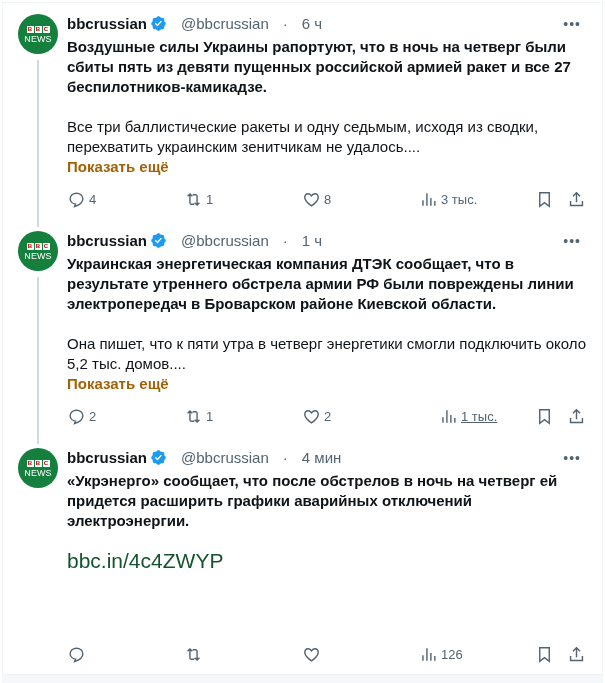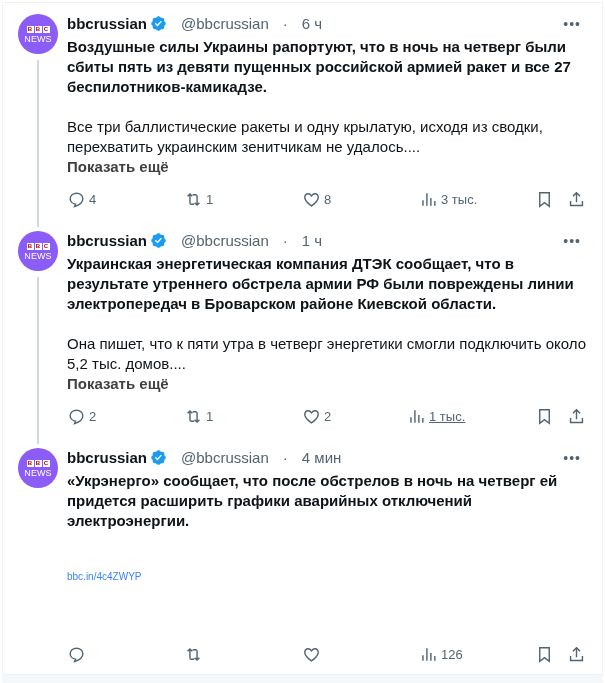--- a/index.html
+++ b/index.html
@@ -4,36 +4,36 @@
 <style>
   html, body { margin: 0; padding: 0; background: #ffffff; }
   body { width: 605px; height: 683px; overflow: hidden; position: relative;
          font-family: "Liberation Sans", "DejaVu Sans", sans-serif; color: #0f1419; }
   .frame { position: absolute; left: 2px; top: 2px; width: 599px; height: 672px;
            border-left: 1px solid #eff3f4; border-right: 1px solid #eff3f4; border-top: 1px solid #eff3f4; }
   .bottom-bar { position: absolute; left: 2px; top: 674px; width: 601px; height: 9px;
                 background: #f5f8fa; border-top: 1px solid #eff3f4; }
   .tweet { position: absolute; left: 3px; width: 598px; }
   .avatar { position: absolute; left: 15px; top: 0; width: 40px; height: 40px; border-radius: 50%;
-            background: #8b5cf6; display: flex; flex-direction: column; align-items: center; justify-content: center; }
+            background: #15803d; display: flex; flex-direction: column; align-items: center; justify-content: center; }
   .bbc-blocks { display: flex; gap: 1px; margin-top: 1px; }
   .bbc-blocks span { width: 7px; height: 7px; background: #ffffff; color: #b80000; font-size: 6px;
                      font-weight: bold; line-height: 7px; text-align: center; }
   .news { color: #ffffff; font-size: 9px; line-height: 10px; letter-spacing: 0.1px; margin-top: 1px; }
   .thread-line { position: absolute; left: 34px; width: 2px; background: #cfd9de; }
   .content { position: absolute; left: 64px; width: 522px; }
   .header { height: 20px; display: flex; align-items: flex-start; font-size: 15px; white-space: nowrap; }
   .name { font-weight: bold; color: #0f1419; }
   .verified { display: inline-block; width: 17px; height: 17px; margin-left: 3px; }
   .handle { color: #536471; margin-left: 14px; }
   .more { position: absolute; right: 4px; top: 2px; color: #536471; font-size: 14px; letter-spacing: 1px; }
   .bold-text { font-weight: bold; font-size: 15px; line-height: 20px; margin-top: 2px; }
   .plain-text { font-size: 15px; line-height: 20px; margin-top: 20px; }
-  .show-more { font-size: 15px; line-height: 20px; color: #404040; font-weight: bold; }
-  .link { font-size: 10px; line-height: 20px; color: #3b82f6; margin-top: 36px; }
+  .show-more { font-size: 15px; line-height: 20px; color: #a16207; font-weight: bold; }
+  .link { font-size: 21px; line-height: 20px; color: #14532d; margin-top: 20px; }
   .actions { position: absolute; left: 64px; width: 530px; height: 20px; color: #536471; font-size: 13px; }
   .act { position: absolute; top: 0; display: flex; align-items: center; height: 20px; }
   .act svg { width: 19px; height: 19px; }
   .act span { margin-left: 3px; }
 </style>
 </head>
 <body>
 
 <div class="frame"></div>
 
@@ -52,21 +52,21 @@
       <span class="name">bbcrussian</span>
       <svg class="verified" viewBox="0 0 24 24">
           <path fill="#1d9bf0" d="M22.25 12c0-1.43-.88-2.67-2.19-3.34.46-1.39.2-2.9-.81-3.91s-2.52-1.27-3.91-.81c-.66-1.31-1.91-2.19-3.34-2.19s-2.67.88-3.33 2.19c-1.4-.46-2.91-.2-3.92.81s-1.26 2.52-.8 3.91c-1.31.67-2.2 1.91-2.2 3.34s.89 2.67 2.2 3.34c-.46 1.39-.21 2.9.8 3.91s2.52 1.26 3.91.81c.67 1.31 1.91 2.19 3.34 2.19s2.68-.88 3.34-2.19c1.39.45 2.9.2 3.91-.81s1.27-2.52.81-3.91c1.31-.67 2.19-1.91 2.19-3.34z"></path>
           <path fill="#fff" d="M10.54 16.2l-3.74-3.74 1.41-1.42 2.26 2.26 4.84-5.31 1.47 1.36z"></path>
         </svg>
       <span class="handle">@bbcrussian</span>
       <span class="handle">·</span>
       <span class="handle">6 ч</span>
     </div>
     <div class="bold-text">Воздушные силы Украины рапортуют, что в ночь на четверг были сбиты пять из девяти пущенных российской армией ракет и все 27 беспилотников-камикадзе.</div>
-    <div class="plain-text">Все три баллистические ракеты и одну крылатую, исходя из сводки, перехватить украинским зенитчикам не удалось....</div>
+    <div class="plain-text">Все три баллистические ракеты и одну седьмым, исходя из сводки, перехватить украинским зенитчикам не удалось....</div>
     <div class="show-more">Показать ещё</div>
   </div>
   <div class="more" style="right:20px;">•••</div>
   <div class="actions" style="top:175px;">
     <div class="act" style="left:0;">
       <svg viewBox="0 0 24 24">
           <path fill="none" stroke="#536471" stroke-width="1.8" d="M12 4c-4.4 0-8 3.1-8 7 0 3.6 3 6.4 6.8 6.9L9.5 21c3.5-1.1 10.5-4 10.5-10 0-3.9-3.6-7-8-7z"></path>
         </svg>
       <span>4</span>
     </div>
@@ -140,21 +140,21 @@
           <path fill="none" stroke="#536471" stroke-width="1.8" d="M4.5 8l3-3 3 3M7.5 5v11c0 1.1.9 2 2 2H13M19.5 16l-3 3-3-3M16.5 19V8c0-1.1-.9-2-2-2H11"></path>
         </svg>
       <span>1</span>
     </div>
     <div class="act" style="left:235px;">
       <svg viewBox="0 0 24 24">
           <path fill="none" stroke="#536471" stroke-width="1.8" d="M12 20s-7.5-4.6-8.4-9.6C3 7 5 4.8 7.6 4.8c1.9 0 3.3 1.1 4.4 2.6 1.1-1.5 2.5-2.6 4.4-2.6 2.6 0 4.6 2.2 4 5.6C19.5 15.4 12 20 12 20z"></path>
         </svg>
       <span>2</span>
     </div>
-    <div class="act" style="left:340px;text-decoration:underline;">
+    <div class="act" style="left:372px;text-decoration:underline;">
       <svg viewBox="0 0 24 24">
           <path fill="none" stroke="#536471" stroke-width="1.8" d="M5 20V13M10 20V4M15 20V10M20 20V14"></path>
         </svg>
       <span>1 тыс.</span>
     </div>
     <div class="act" style="left:468px;">
       <svg viewBox="0 0 24 24">
           <path fill="none" stroke="#536471" stroke-width="1.8" d="M6 3.5h12v17l-6-4.5-6 4.5z"></path>
         </svg>
     </div>

